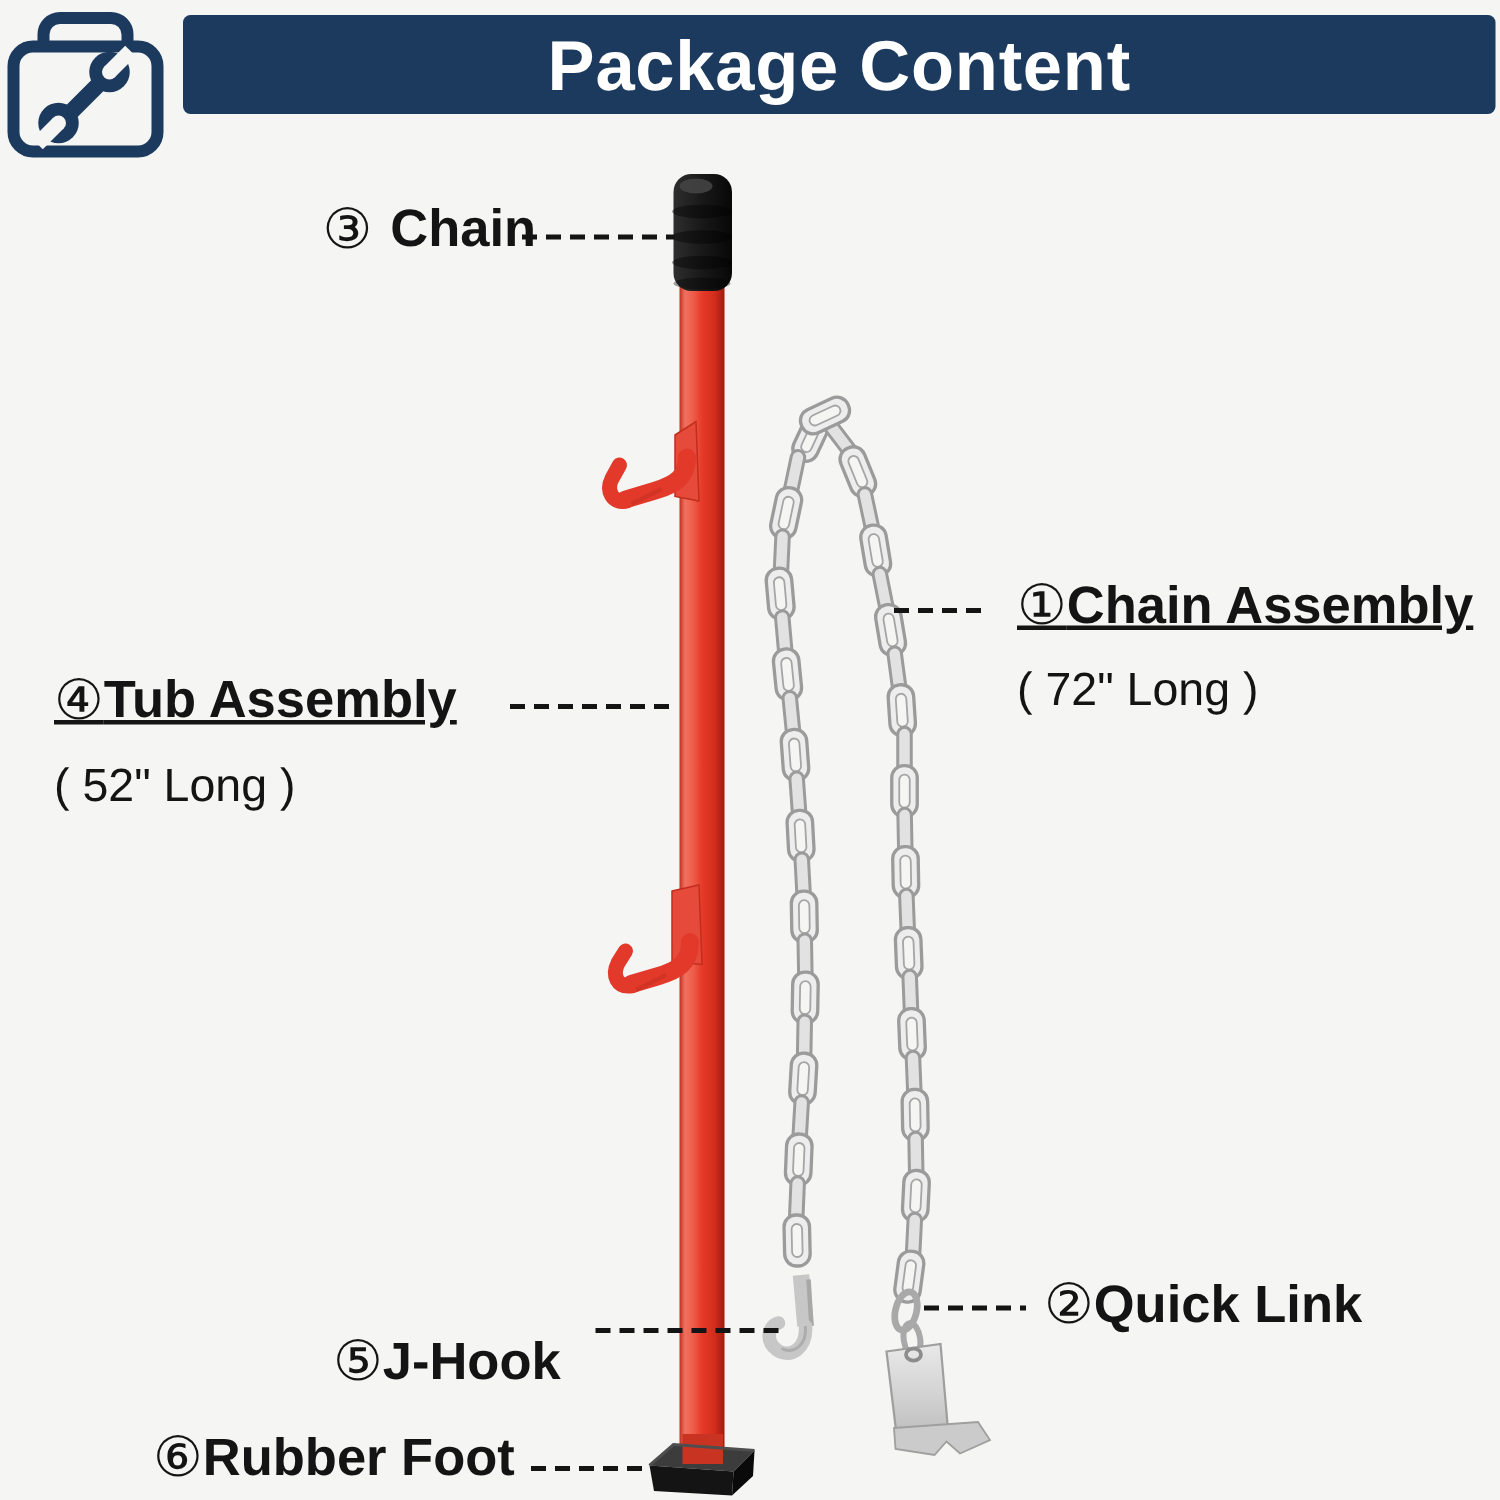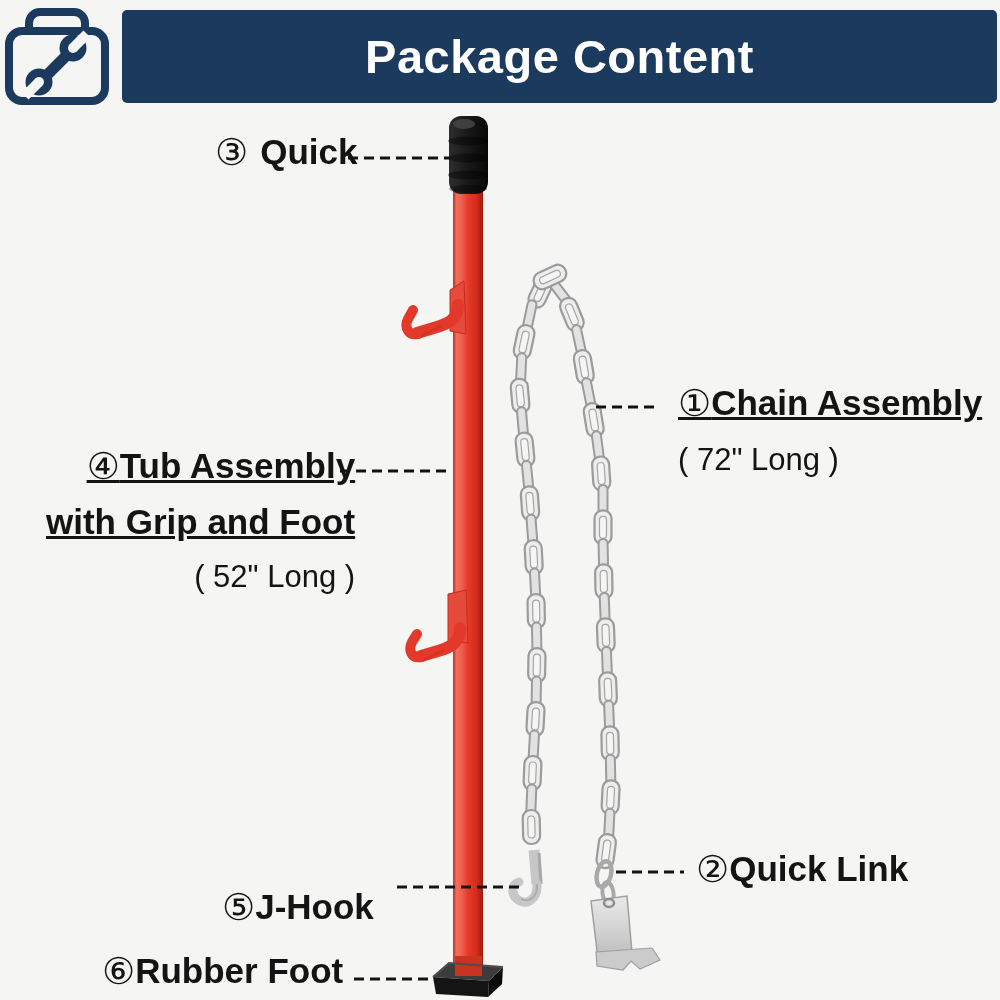--- a/index.html
+++ b/index.html
@@ -1,21 +1,21 @@
 <!DOCTYPE html>
 <html><head>
 <meta charset="utf-8">
 <style>
   html,body{margin:0;padding:0;}
   body{width:1000px;height:1000px;background:#f5f5f3;font-family:"Liberation Sans","DejaVu Sans",sans-serif;}
   .canvas{position:relative;width:1000px;height:1000px;overflow:hidden;background:#f5f5f3;}
 
   
   .header-bar{
-    position:absolute;left:122px;top:10px;width:875px;height:93px;
+    position:absolute;left:122px;top:10px;width:875px;height:66px;
     background:#1c3a5e;border-radius:5px;
     display:flex;align-items:center;justify-content:center;
   }
   .header-bar .title{
     color:#ffffff;font-size:47px;font-weight:bold;letter-spacing:0.5px;
   }
   .icon-wrap{position:absolute;left:2px;top:4px;width:110px;height:104px;}
 
   
   .diagram{position:absolute;left:0;top:0;width:1000px;height:1000px;}
@@ -294,31 +294,30 @@
       <line x1="348" y1="158" x2="450" y2="158"></line>
       <line x1="596" y1="407" x2="660" y2="407"></line>
       <line x1="340" y1="471" x2="452" y2="471"></line>
       <line x1="397" y1="887" x2="524" y2="887"></line>
       <line x1="354" y1="979" x2="435" y2="979"></line>
       <line x1="616" y1="872" x2="684" y2="872"></line>
     </g>
   </svg>
 
   <div class="label" style="left:215px;top:132px;">
-    <span class="num">③</span><span class="sp">Quick</span>
+    <span class="num">③</span><span class="sp">Chain</span>
   </div>
 
   <div class="label" style="left:678px;top:383px;">
     <div class="row"><span class="num">①</span><span>Chain Assembly</span></div>
     <div class="sub" style="margin-top:16px;">( 72" Long )</div>
   </div>
 
-  <div class="label" style="left:46px;top:446px;text-align:right;">
+  <div class="label" style="left:36px;top:446px;">
     <div class="row"><span class="num">④</span><span>Tub Assembly</span></div>
-    <div class="row" style="margin-top:13px;">with Grip and Foot</div>
     <div class="sub" style="margin-top:17px;">( 52" Long )</div>
   </div>
 
   <div class="label" style="left:222px;top:887px;">
     <span class="num">⑤</span><span>J-Hook</span>
   </div>
 
   <div class="label" style="left:102px;top:951px;">
     <span class="num">⑥</span><span>Rubber Foot</span>
   </div>

